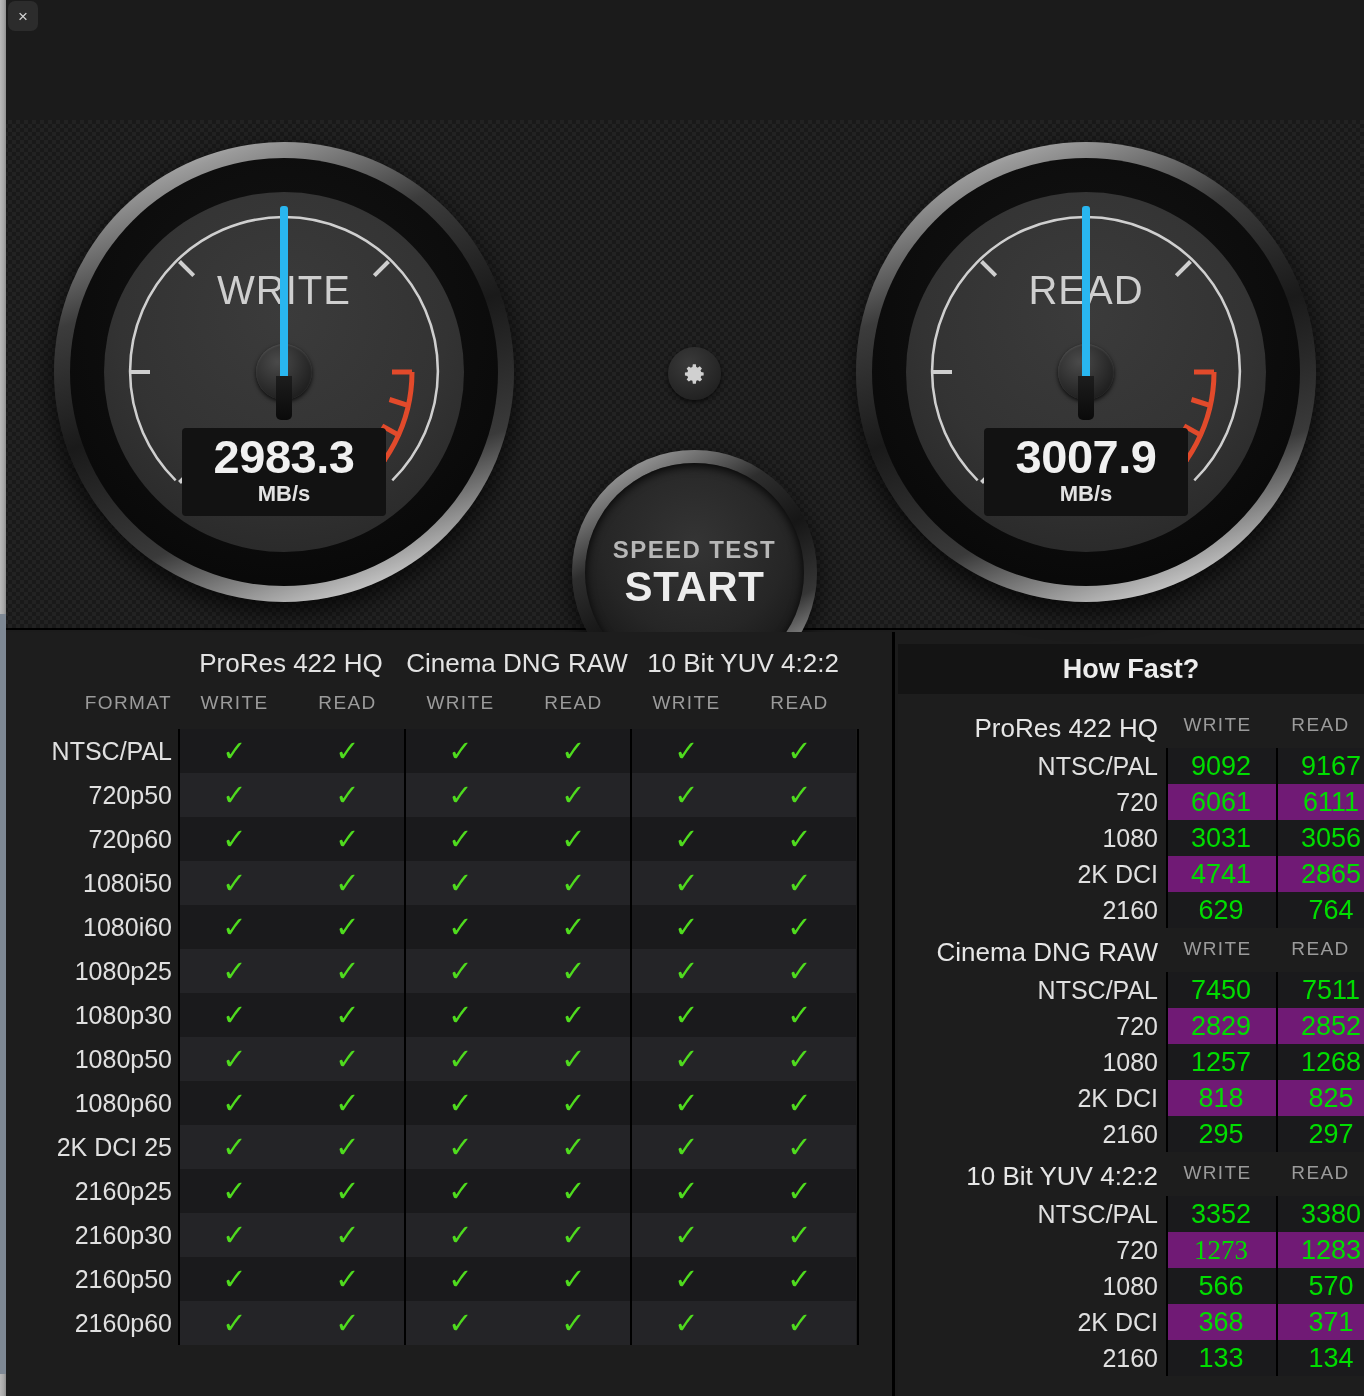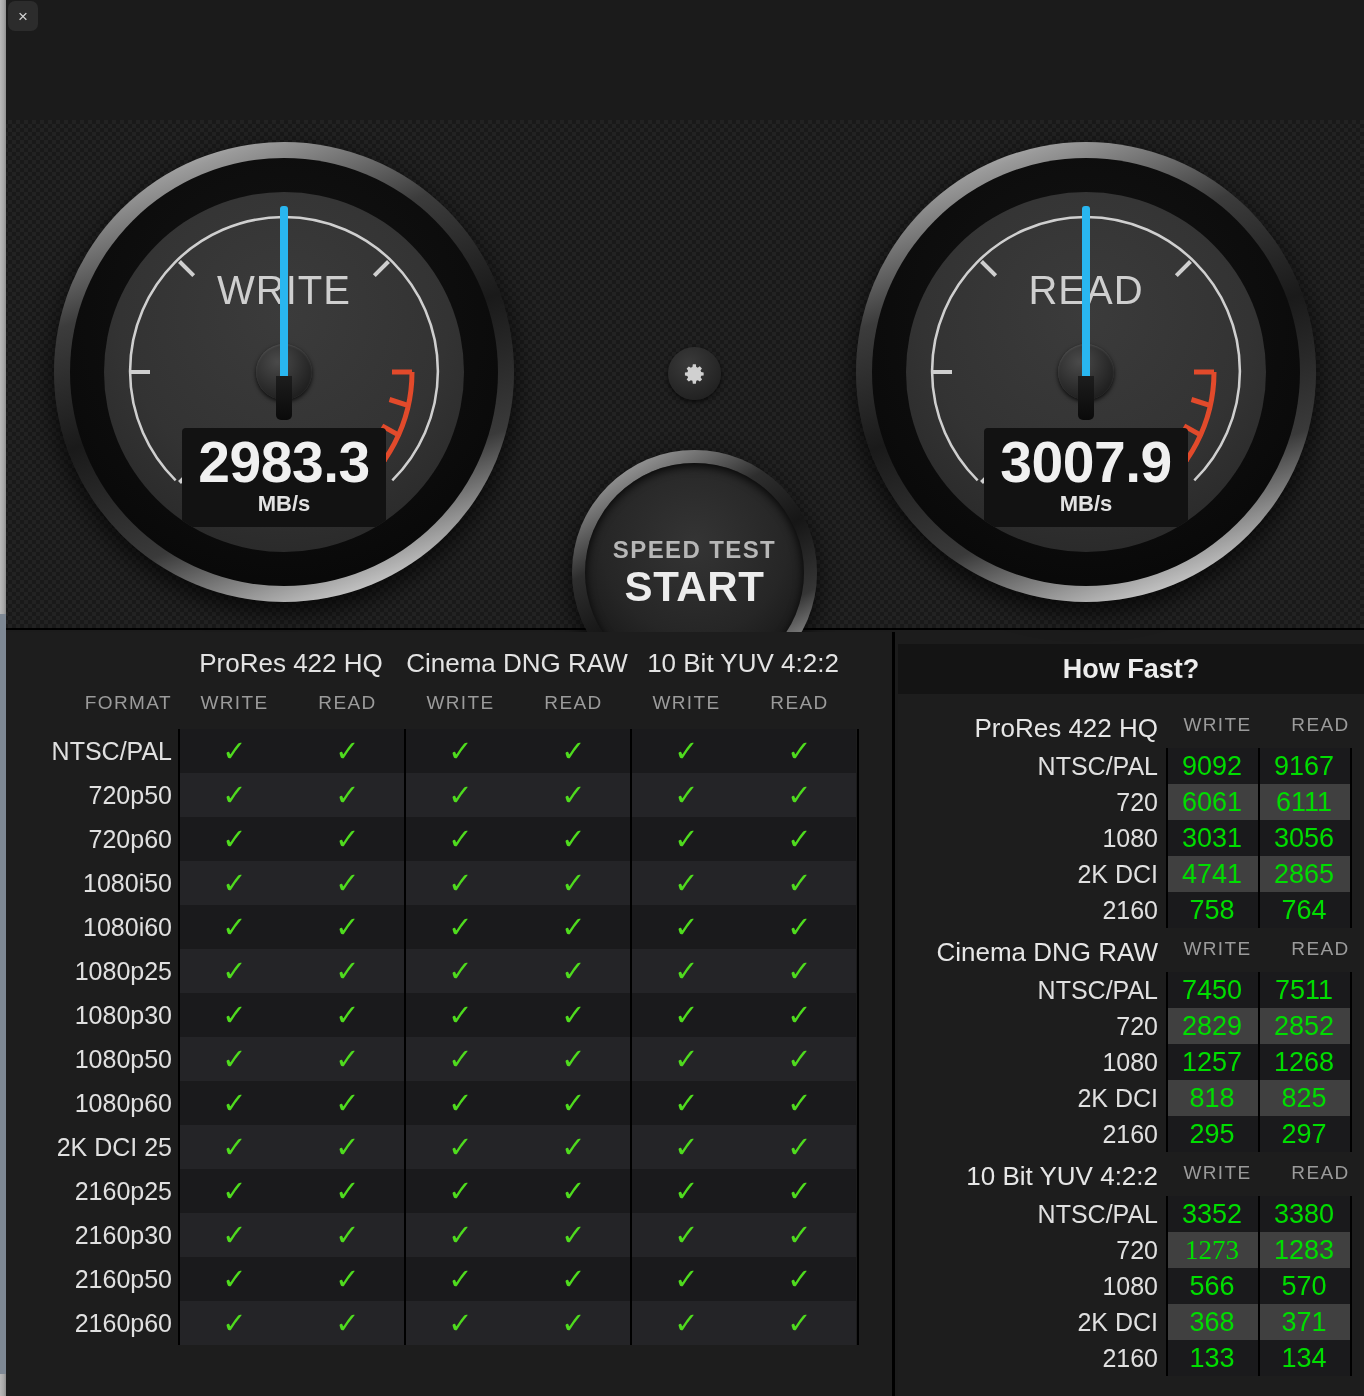--- a/index.html
+++ b/index.html
@@ -177,21 +177,21 @@
     position: absolute;
     left: 78px; top: 236px;
     width: 204px;
     padding: 5px 0 9px;
     background: #121212;
     border-radius: 4px;
     text-align: center;
     z-index: 8;
   }
   .readout .num {
-    font-size: 57px;
+    font-size: 47px;
     font-weight: 700;
     color: #f0f0f0;
     line-height: 1.02;
     letter-spacing: -0.5px;
   }
   .readout .unit {
     font-size: 22px;
     font-weight: 700;
     color: #e2e2e2;
     line-height: 1.2;
@@ -382,27 +382,27 @@
     font-size: 25px;
     color: #e0e0e0;
   }
   .hf-vals {
     position: absolute;
     left: 268px; top: 0;
     height: 36px;
     display: flex;
   }
   .hf-val {
-    width: 92px; height: 36px;
+    width: 110px; height: 36px;
     display: flex; align-items: center; justify-content: center;
     font-size: 27px;
     color: #00dd00;
   }
   .hf-row.odd  .hf-val { background: #1a1a1c; }
-  .hf-row.even .hf-val { background: #404040; }
+  .hf-row.even .hf-val { background: #701a75; }
   .hf-val.w { box-shadow: inset 2px 0 0 #000; }
   .hf-val.r { box-shadow: inset 2px 0 0 #000; }
   .hf-vals::after {
     content: "";
     position: absolute;
     right: -2px; top: 0;
     width: 2px; height: 36px;
     background: #000;
   }
 </style>
@@ -714,21 +714,21 @@
             <div class="hf-row even">
               <div class="lbl">2K DCI</div>
               <div class="hf-vals">
                 <div class="hf-val w" style="color: rgb(0, 221, 0);">4741</div>
                 <div class="hf-val r" style="color: rgb(0, 221, 0);">2865</div>
               </div>
             </div>
             <div class="hf-row odd">
               <div class="lbl">2160</div>
               <div class="hf-vals">
-                <div class="hf-val w" style="color: rgb(0, 221, 0);">758</div>
+                <div class="hf-val w" style="color: rgb(0, 221, 0);">629</div>
                 <div class="hf-val r" style="color: rgb(0, 221, 0);">764</div>
               </div>
             </div>
           </div>
           <div class="hf-section">
             <div class="hf-sec-head">
               <div class="hf-sec-title">Cinema DNG RAW</div>
               <div class="hf-colhead w">WRITE</div>
               <div class="hf-colhead r">READ</div>
             </div>

